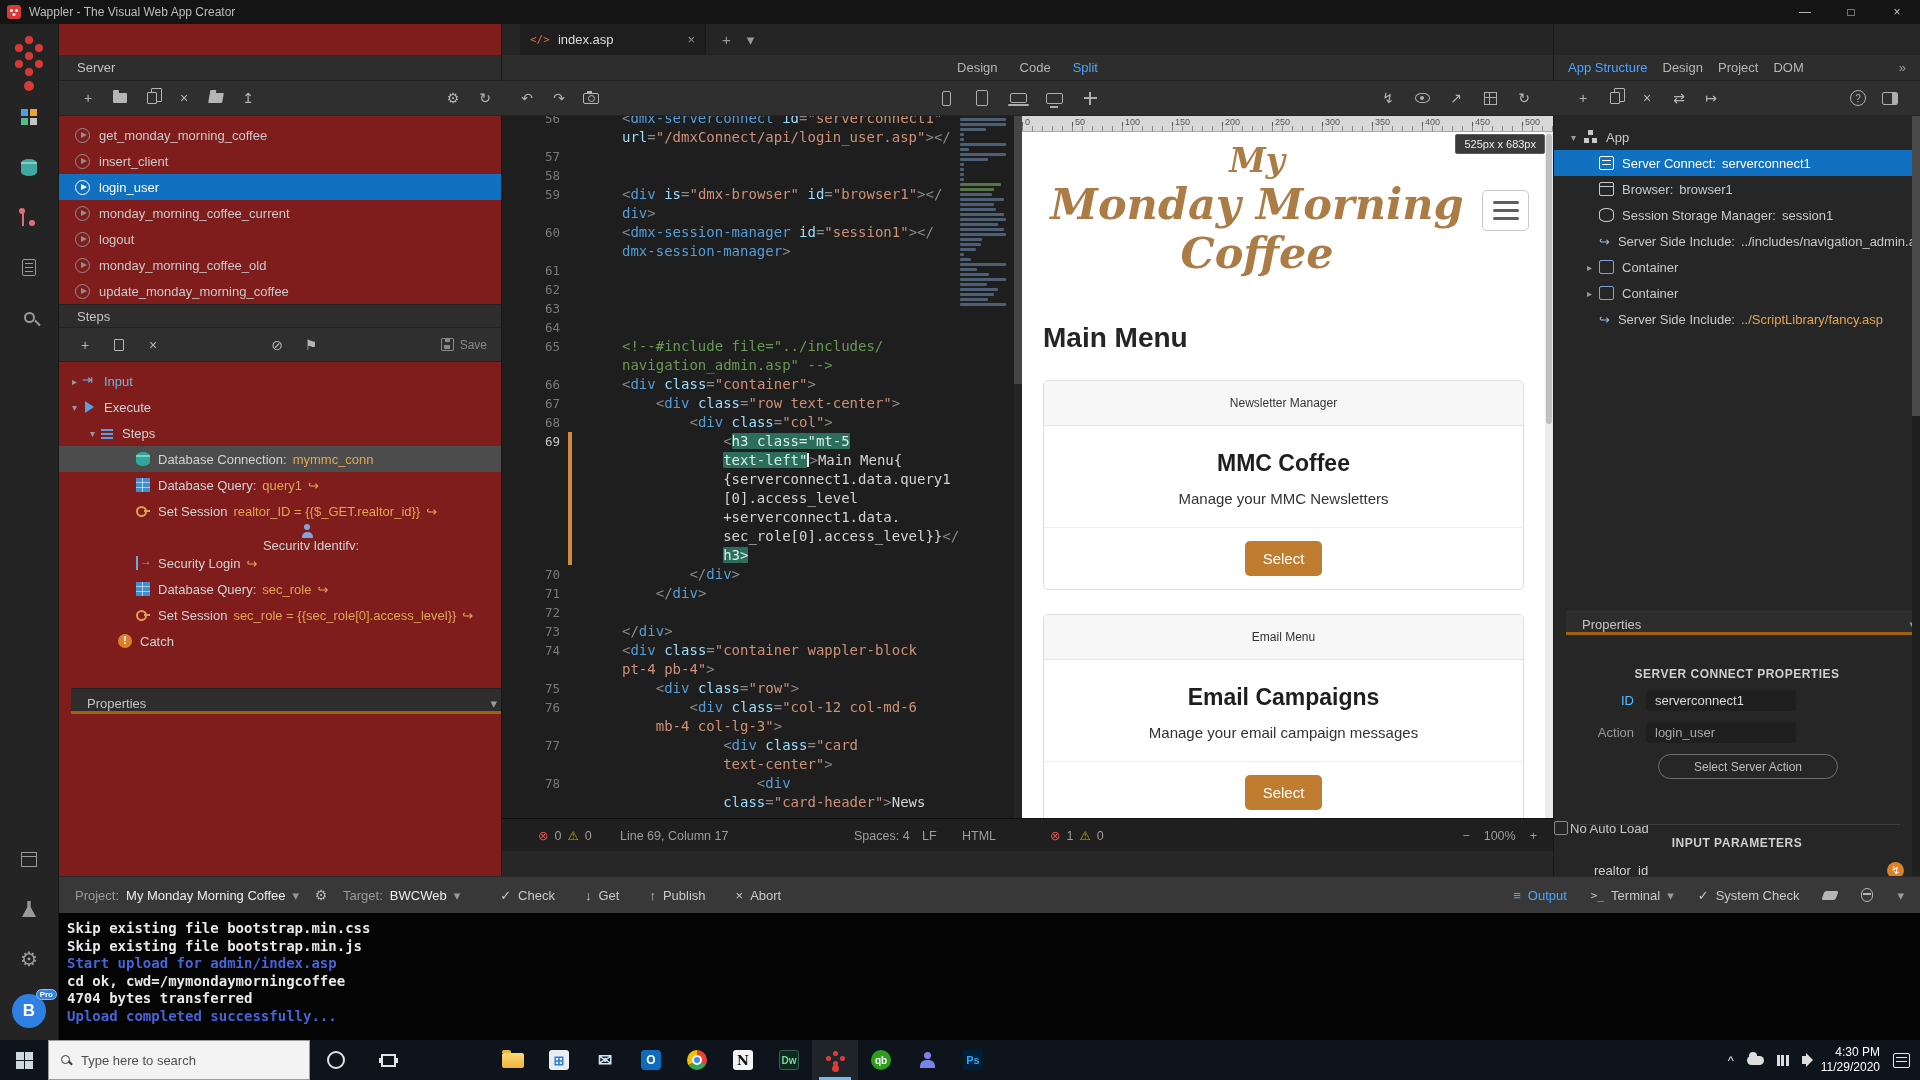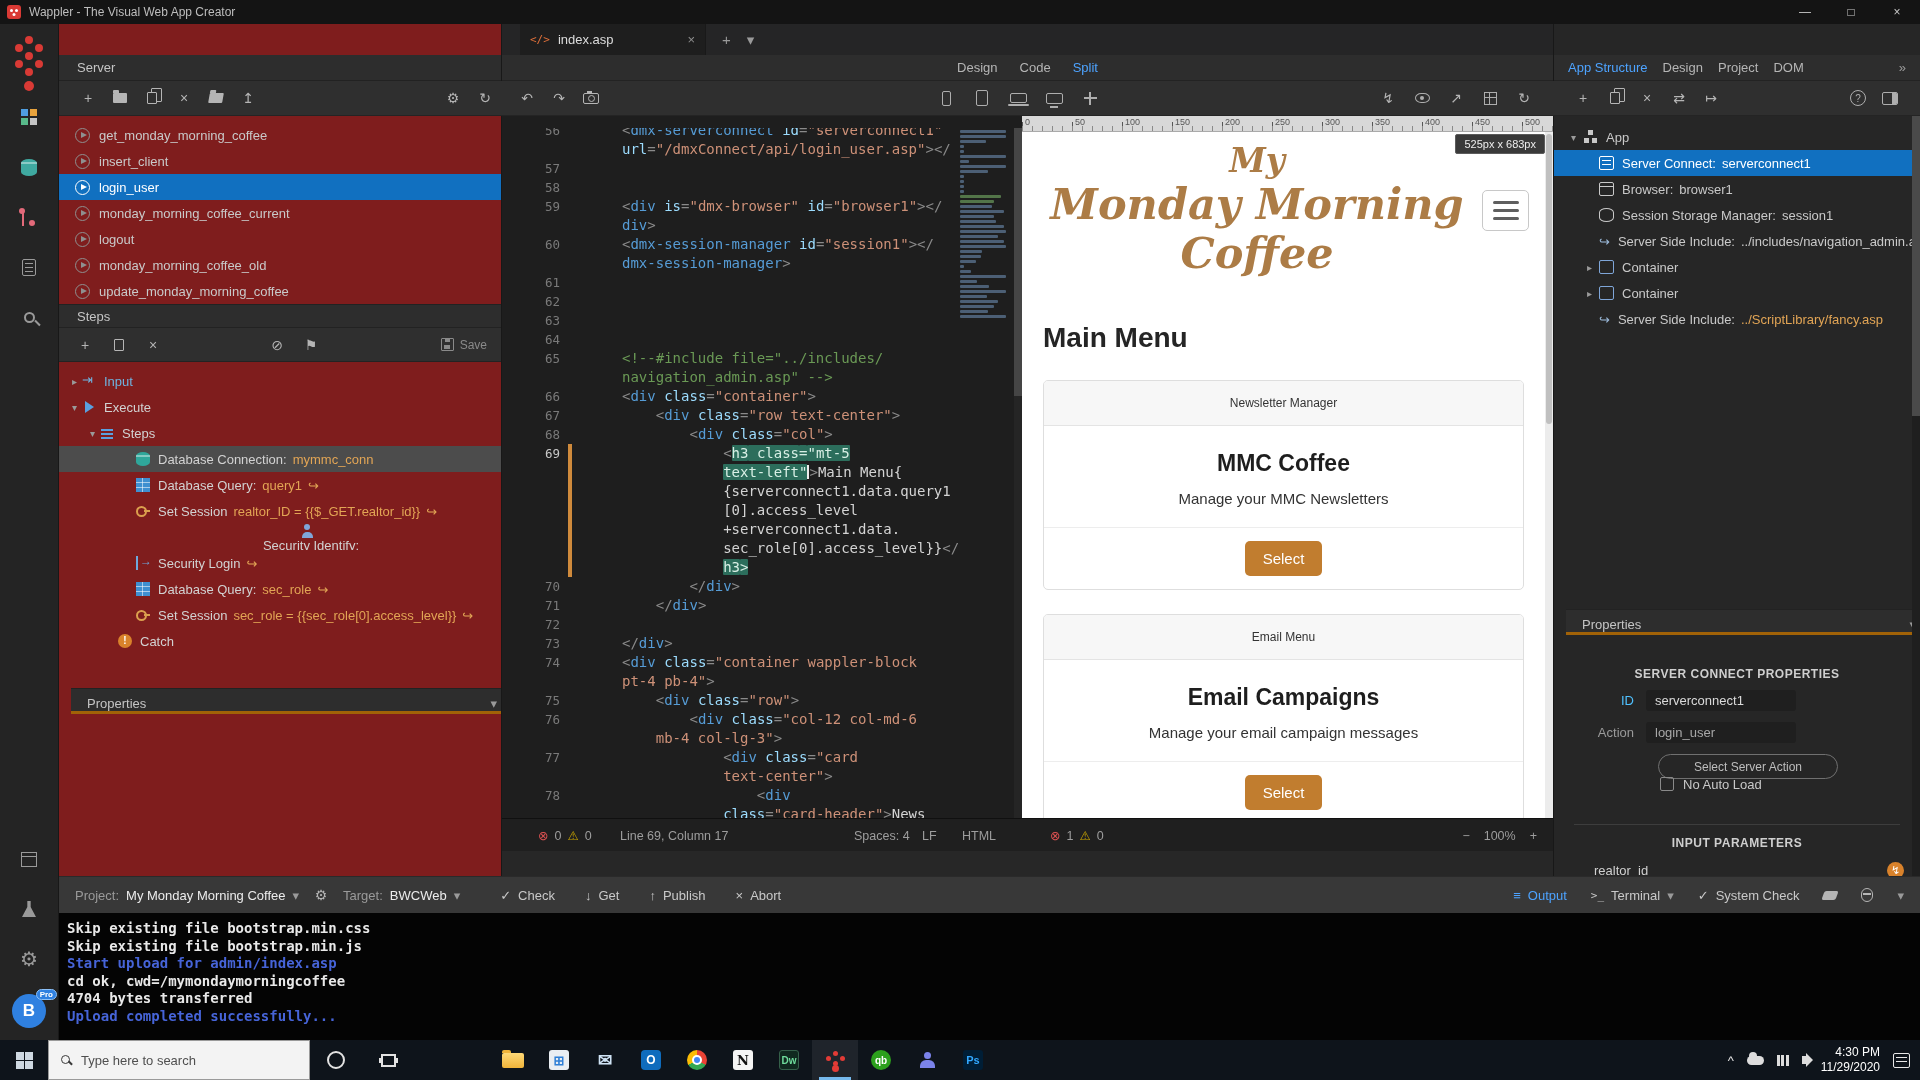--- a/index.html
+++ b/index.html
@@ -114,21 +114,21 @@
 .tab-code-ic{color:#e0703a;font-family:"DejaVu Sans Mono",monospace;font-size:11px}
 .tab-name{color:#dcdcdc}
 .tab-close{margin-left:auto;color:#8e8e8e;font-size:13px}
 .tab-plus,.tab-caret{color:#9a9a9a;margin-left:16px;align-self:center;font-size:15px}
 .dochdr{position:absolute;left:502px;top:55px;width:1051px;height:26px;background:#2d2d2d;border-bottom:1px solid #232323;display:flex;align-items:center;justify-content:center;gap:22px;z-index:20;color:#b5b5b5}
 .mode.active{color:#4da3ff}
 .toolstrip{position:absolute;left:59px;top:81px;width:1861px;height:35px;background:#2f2f2f;border-bottom:1px solid #242424;z-index:20}
 .tgroup{position:absolute;top:4px;display:flex;align-items:center;gap:8px}
 
 
-.center{position:absolute;left:502px;top:36px;width:520px;height:794px;background:#1e1e1e}
+.center{position:absolute;left:502px;top:24px;width:520px;height:794px;background:#1e1e1e}
 .codewrap{position:absolute;left:0;top:92px;width:520px;height:702px;overflow:hidden;font-family:"DejaVu Sans Mono",monospace;font-size:14px;line-height:19px}
 .code-row{position:relative;height:19px;white-space:pre}
 .code-row:first-child{margin-top:-7px}
 .ln{position:absolute;left:0;top:0;width:58px;text-align:right;color:#7a7a7a;font-size:12.5px}
 .ln.active{color:#c8c8c8}
 .cbar{position:absolute;left:66px;top:0;width:4px;height:19px;background:#cf8a3c}
 .ctext{position:absolute;left:120px;top:0;white-space:pre}
 .sg-t{color:#569cd6}.sg-a{color:#9cdcfe}.sg-s{color:#ce9178}.sg-p{color:#8a8a8a}.sg-c{color:#6a9955}.sg-x{color:#d4d4d4}
 .hl{background:#2c6e5c;color:#d8efe5;border-radius:1px}
 .caret{display:inline-block;width:2px;height:14px;background:#ececec;vertical-align:-2px}
@@ -630,21 +630,21 @@
     <div class="rp-section">SERVER CONNECT PROPERTIES</div>
     <div class="prop-row" style="top:664px">
       <span class="prop-label blue">ID</span>
       <span class="prop-val">serverconnect1</span>
     </div>
     <div class="prop-row" style="top:696px">
       <span class="prop-label">Action</span>
       <span class="prop-val dim">login_user</span>
     </div>
     <div class="rp-btn">Select Server Action</div>
-    <div class="prop-row" style="top:748px;padding-left:106px;gap:9px">
+    <div class="prop-row" style="top:792px;gap:2px">
       <span class="cb"></span>
       <span>No Auto Load</span>
     </div>
     <div class="rp-div"></div>
     <div class="rp-section rp-params">INPUT PARAMETERS</div>
     <div class="param-row">
       <span>realtor_id</span>
       <span class="bolt">↯</span>
     </div>
     <div class="rp-sb">

